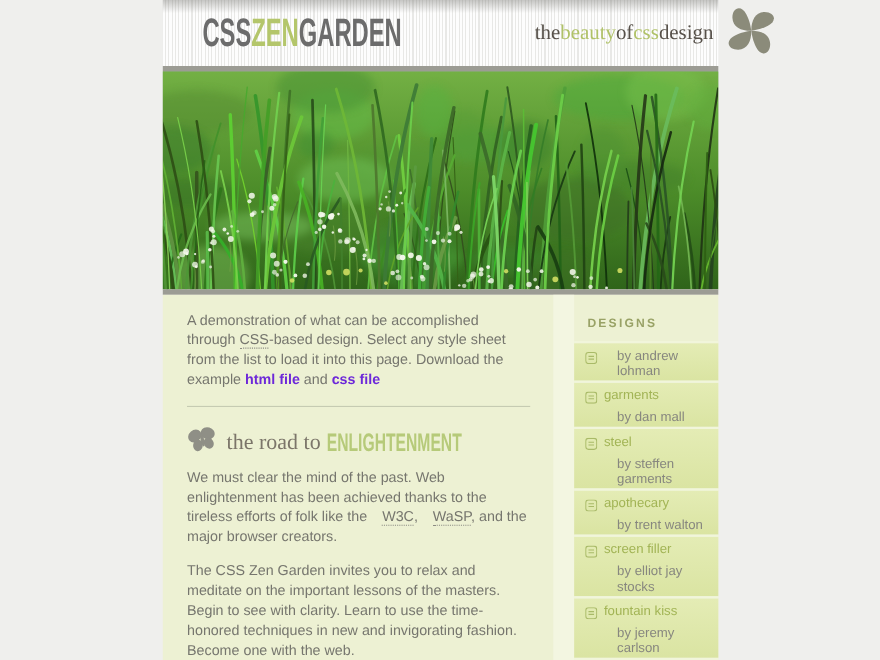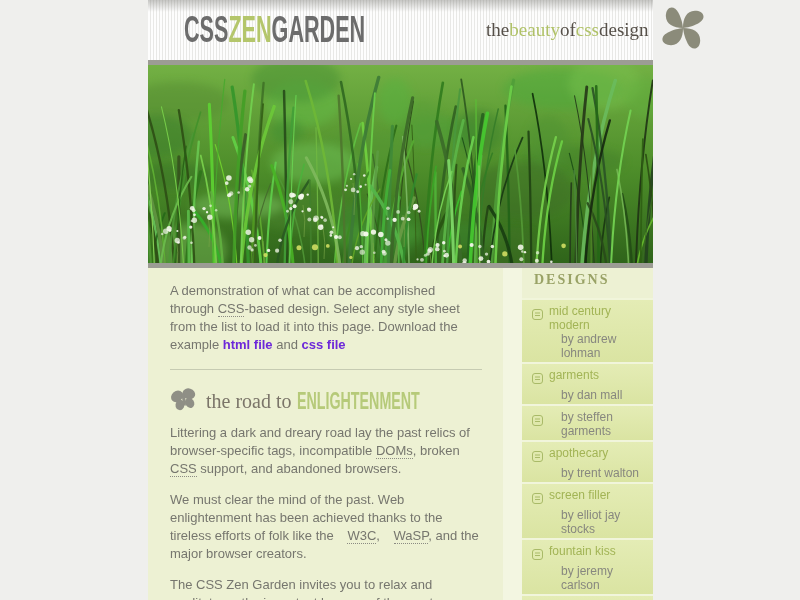--- a/index.html
+++ b/index.html
@@ -47,22 +47,22 @@
   .rule{border:0;border-top:1px solid #c6cbb2;margin:15px 0 17px 0;}
 
   h2.sec{display:flex;align-items:center;margin:18px 0 10px 0;font-weight:normal;}
   h2.sec .icon{flex:0 0 auto;margin-right:8px;}
   .h-serif{font-family:"Liberation Serif", serif;font-size:20px;color:#7b7569;white-space:pre;}
   .h-accent{display:inline-block;font-weight:bold;font-size:23px;color:#b6ca79;
     transform:scaleX(.62);transform-origin:0 55%;white-space:nowrap;letter-spacing:0;}
 
   
   .sidebar{position:absolute;right:0;top:0;bottom:0;width:131px;}
-  .designs-title{padding:4px 0 10px 12px;font-family:Liberation Serif, serif;
-    font-size:14px;font-weight:bold;letter-spacing:2px;color:#99a266;}
+  .designs-title{padding:20px 0 10px 12px;font-family:Liberation Sans, sans-serif;
+    font-size:11px;font-weight:bold;letter-spacing:2px;color:#99a266;}
   .design-item{
     background:linear-gradient(180deg,#e4ecb5 0%,#dae4a2 100%);
     border-top:2px solid #f1f5db;
     min-height:33px;box-sizing:border-box;padding:4px 4px 2px 10px;
     display:grid;grid-template-columns:17px 1fr;column-gap:0;cursor:pointer;
   }
   .design-item .di-icon{grid-column:1;padding-top:2px;}
   .design-item .di-name{grid-column:2;font-size:12px;line-height:14px;color:#a2b455;}
   .design-item .di-author{grid-column:2;font-size:12px;line-height:14px;color:#87877f;padding-left:12px;}
 </style>
@@ -439,40 +439,38 @@
               <ellipse cx="9" cy="16" rx="4.4" ry="5.2" transform="rotate(18 9 16)"></ellipse>
               <ellipse cx="19" cy="16" rx="4.4" ry="5.2" transform="rotate(-18 19 16)"></ellipse>
               <ellipse cx="14" cy="11.5" rx="1.6" ry="6.5"></ellipse>
             </g>
           </svg>
         </span>
         <span class="h-serif">the road to </span>
         <span class="h-accent">ENLIGHTENMENT</span>
       </h2>
 
-      <p><span>Littering a dark and dreary road lay the past relics of browser-specific tags, incompatible </span><span class="abbr">DOMs</span><span>, broken </span><span class="abbr">CSS</span><span> support, and abandoned browsers.</span></p>
 
       <p><span>We must clear the mind of the past. Web enlightenment has been achieved thanks to the tireless efforts of folk like the </span><a class="blink" href="#">W3C</a><span>, </span><a class="blink" href="#">WaSP</a><span>, and the major browser creators.</span></p>
 
       <p>The CSS Zen Garden invites you to relax and meditate on the important lessons of the masters. Begin to see with clarity. Learn to use the time-honored techniques in new and invigorating fashion. Become one with the web.</p>
 
     </div>
 
     <div class="sidebar">
       <div class="designs-title">DESIGNS</div>
       <div id="design-list">
   <div class="design-item">
     <span class="di-icon">
       <svg width="11" height="11" viewBox="0 0 11 11">
         <rect x="0.5" y="0.5" width="10" height="10" rx="2.5" fill="none" stroke="#a9ba68"></rect>
         <line x1="3" y1="4" x2="8" y2="4" stroke="#a9ba68"></line>
         <line x1="3" y1="6.5" x2="8" y2="6.5" stroke="#a9ba68"></line>
       </svg>
     </span>
-    <span class="di-name">mid century modern</span>
     <span class="di-author">by andrew lohman</span>
   </div>
 
   <div class="design-item">
     <span class="di-icon">
       <svg width="11" height="11" viewBox="0 0 11 11">
         <rect x="0.5" y="0.5" width="10" height="10" rx="2.5" fill="none" stroke="#a9ba68"></rect>
         <line x1="3" y1="4" x2="8" y2="4" stroke="#a9ba68"></line>
         <line x1="3" y1="6.5" x2="8" y2="6.5" stroke="#a9ba68"></line>
       </svg>
@@ -482,20 +480,21 @@
   </div>
 
   <div class="design-item">
     <span class="di-icon">
       <svg width="11" height="11" viewBox="0 0 11 11">
         <rect x="0.5" y="0.5" width="10" height="10" rx="2.5" fill="none" stroke="#a9ba68"></rect>
         <line x1="3" y1="4" x2="8" y2="4" stroke="#a9ba68"></line>
         <line x1="3" y1="6.5" x2="8" y2="6.5" stroke="#a9ba68"></line>
       </svg>
     </span>
+    <span class="di-name">steel</span>
     <span class="di-author">by steffen garments</span>
   </div>
 
   <div class="design-item">
     <span class="di-icon">
       <svg width="11" height="11" viewBox="0 0 11 11">
         <rect x="0.5" y="0.5" width="10" height="10" rx="2.5" fill="none" stroke="#a9ba68"></rect>
         <line x1="3" y1="4" x2="8" y2="4" stroke="#a9ba68"></line>
         <line x1="3" y1="6.5" x2="8" y2="6.5" stroke="#a9ba68"></line>
       </svg>

